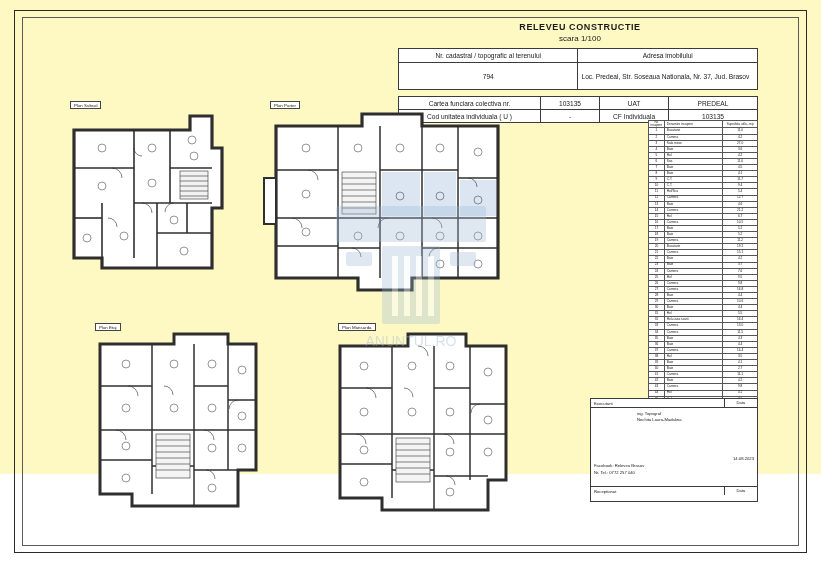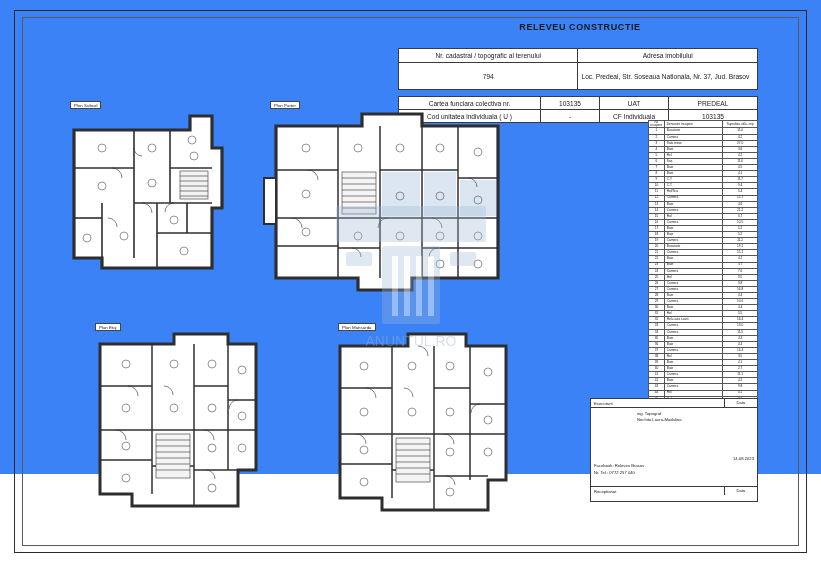--- a/index.html
+++ b/index.html
@@ -11,21 +11,21 @@
     width: 821px;
     height: 563px;
     font-family: "Liberation Sans", sans-serif;
     color: #1a1a1a;
     overflow: hidden;
   }
   #sheet {
     position: relative;
     width: 821px;
     height: 474px;
-    background: #3b82f6;
+    background: #fef9c3;
   }
   .frame-outer {
     position: absolute;
     left: 14px; top: 10px;
     width: 793px; height: 543px;
     border: 1px solid #2a2a2a;
     box-sizing: border-box;
   }
   .frame-inner {
     position: absolute;
@@ -172,20 +172,21 @@
 </style>
 </head>
 <body>
 
 <div id="sheet">
 
   <div class="frame-outer"></div>
   <div class="frame-inner"></div>
 
   <div class="doc-title">RELEVEU  CONSTRUCTIE</div>
+  <div class="doc-subtitle">scara 1/100</div>
 
   <table class="tbl" id="tbl-cadastral">
     <tbody>
         <tr>
       <td class="c" style="width:180px;">Nr. cadastral  / topografic al terenului</td>
       <td class="c" style="width:180px;">Adresa imobilului</td>
     </tr>
     <tr>
       <td class="c" style="height:24px;">794</td>
       <td class="l" style="height:24px;">Loc. Predeal, Str. Soseaua Nationala, Nr. 37, Jud. Brasov</td>

